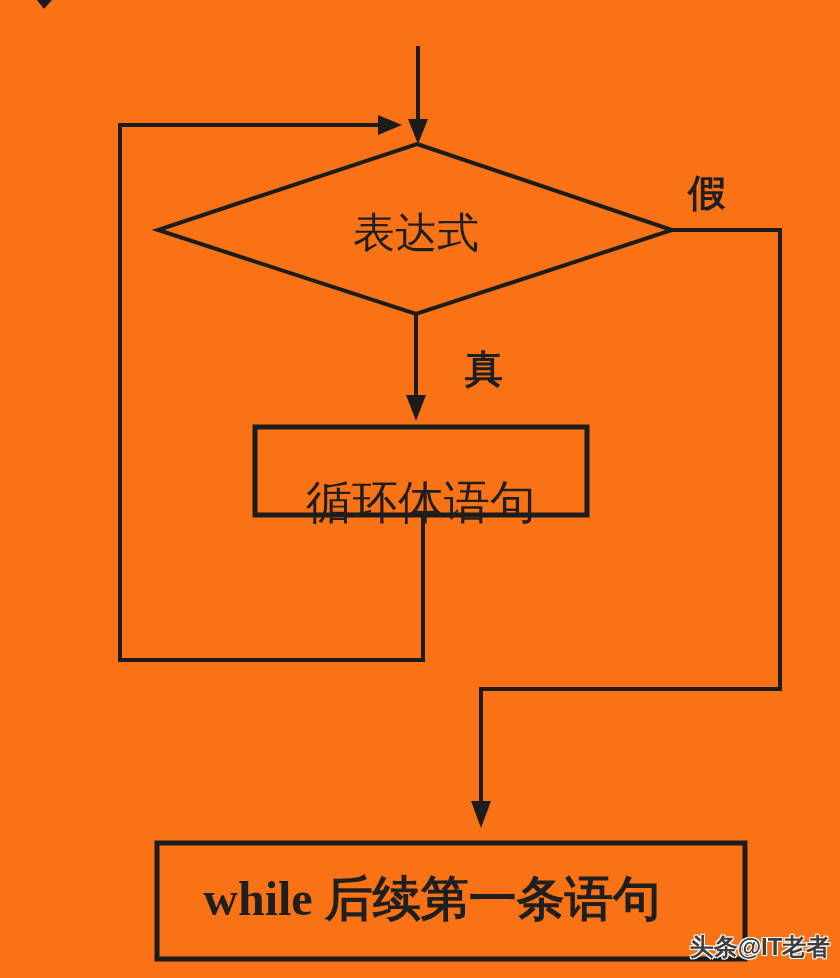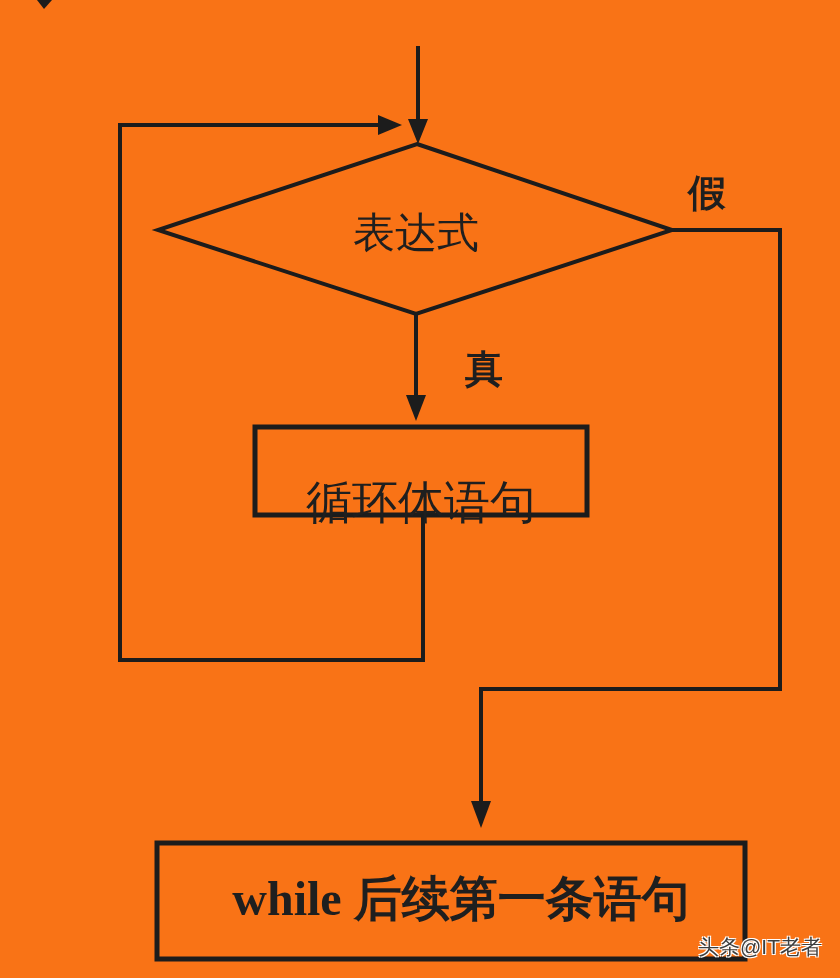--- a/index.html
+++ b/index.html
@@ -50,21 +50,21 @@
     top: 233px;
     font-size: 42px;
   }
   .label-loop-body {
     left: 421px;
     top: 471px;
     font-size: 46px;
     margin-top: 32px;
   }
   .label-next-statement {
-    left: 461px;
+    left: 432px;
     top: 899px;
     font-size: 48px;
     font-weight: bold;
   }
   .label-true {
     left: 484px;
     top: 369px;
     font-size: 38px;
     font-weight: bold;
   }
@@ -72,22 +72,22 @@
     left: 707px;
     top: 193px;
     font-size: 38px;
     font-weight: bold;
   }
   .watermark {
     position: absolute;
     transform: translate(-50%, -50%);
     left: 760px;
     top: 947px;
-    font-size: 21px;
-    font-weight: normal;
+    font-size: 24px;
+    font-weight: bold;
     font-family: "Liberation Sans", "DejaVu Sans", sans-serif;
     color: #3e3e3e;
     text-shadow: -1px -1px 0 #ffffff, 1px -1px 0 #ffffff,
                  -1px 1px 0 #ffffff, 1px 1px 0 #ffffff;
     white-space: nowrap;
   }
 </style>
 </head>
 <body>
 

